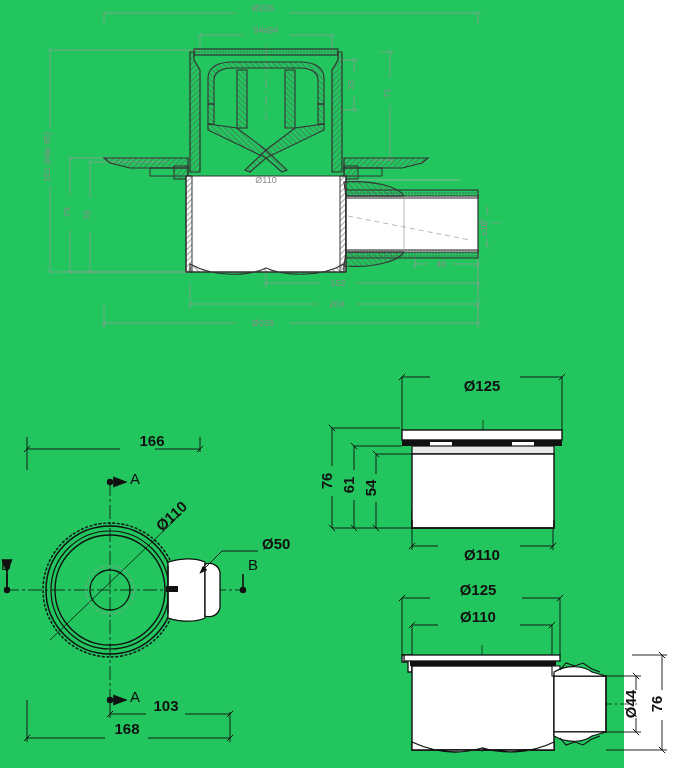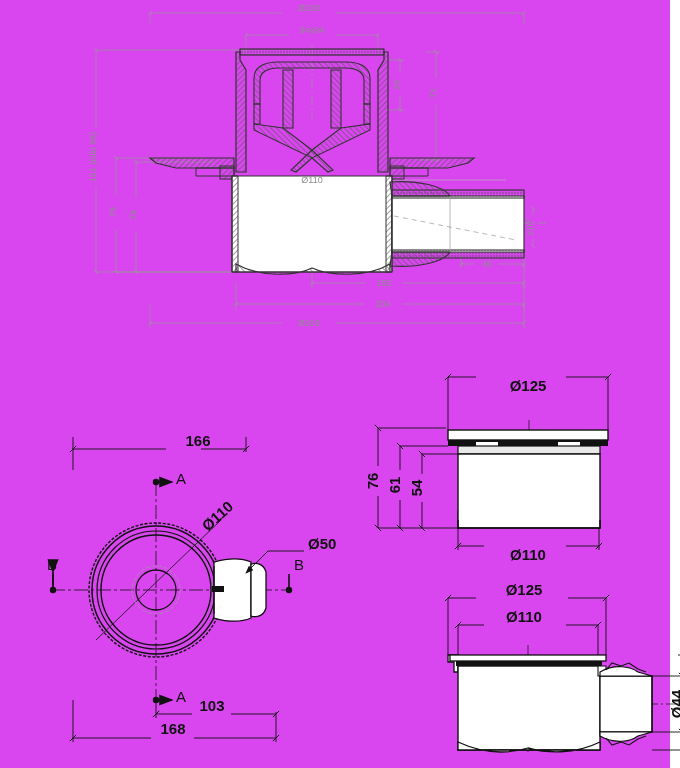--- a/index.html
+++ b/index.html
@@ -1,19 +1,19 @@
 <!DOCTYPE html>
 <html><head>
 <meta charset="utf-8">
 <title>Floor Drain Technical Drawing</title>
 <style>
   html,body{margin:0;padding:0;background:#ffffff;}
   body{width:680px;height:768px;overflow:hidden;
        font-family:"Liberation Sans","DejaVu Sans",sans-serif;}
-  #sheet{position:relative;width:624px;height:768px;background:#d946ef;padding-left:46px;}
+  #sheet{position:relative;width:624px;height:768px;background:#22c55e;}
   svg{display:block;}
   .dimtxt-light{font-family:"Liberation Sans",sans-serif;font-size:9px;fill:#8d8d8d;}
   .dimtxt-dark{font-family:"Liberation Sans",sans-serif;font-size:15px;fill:#111111;font-weight:bold;}
   .letter{font-family:"Liberation Sans",sans-serif;font-size:15px;fill:#111111;}
 </style>
 </head>
 <body>
 
 <div id="sheet">
 

